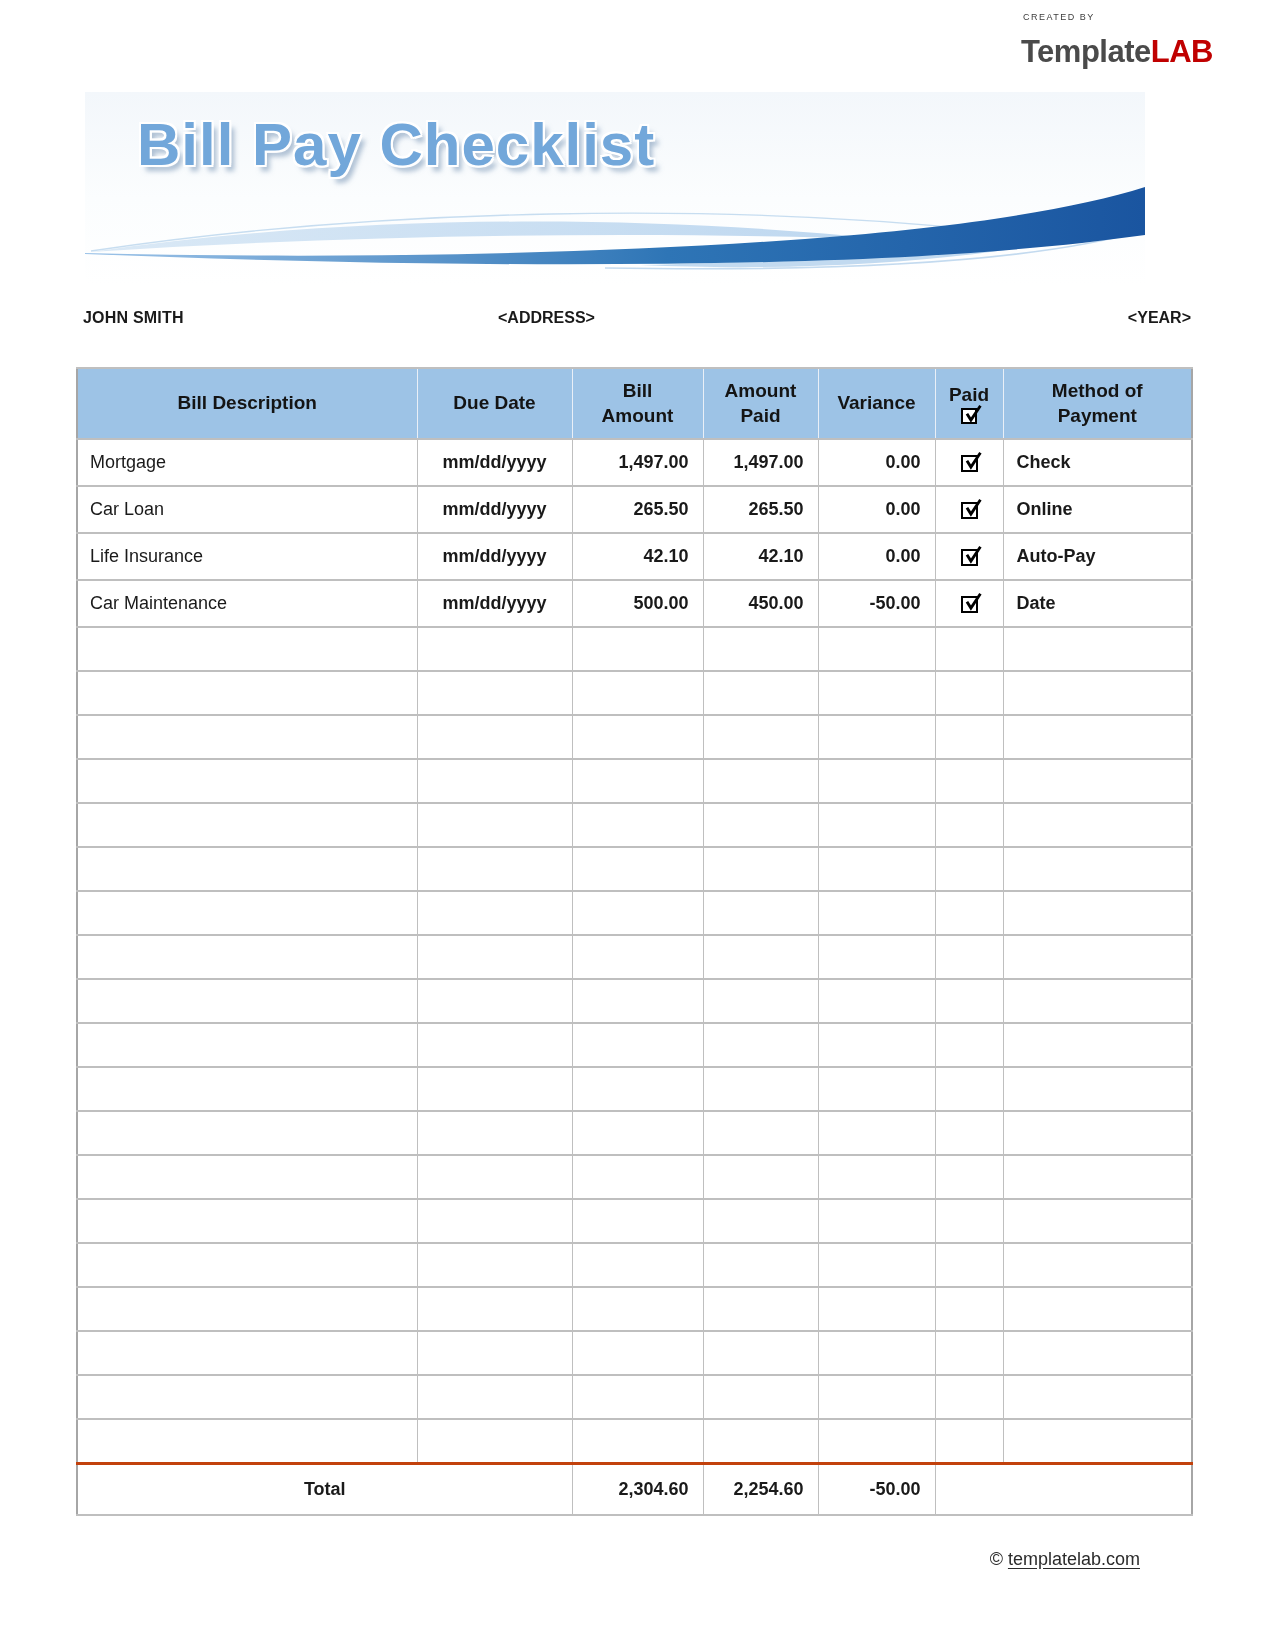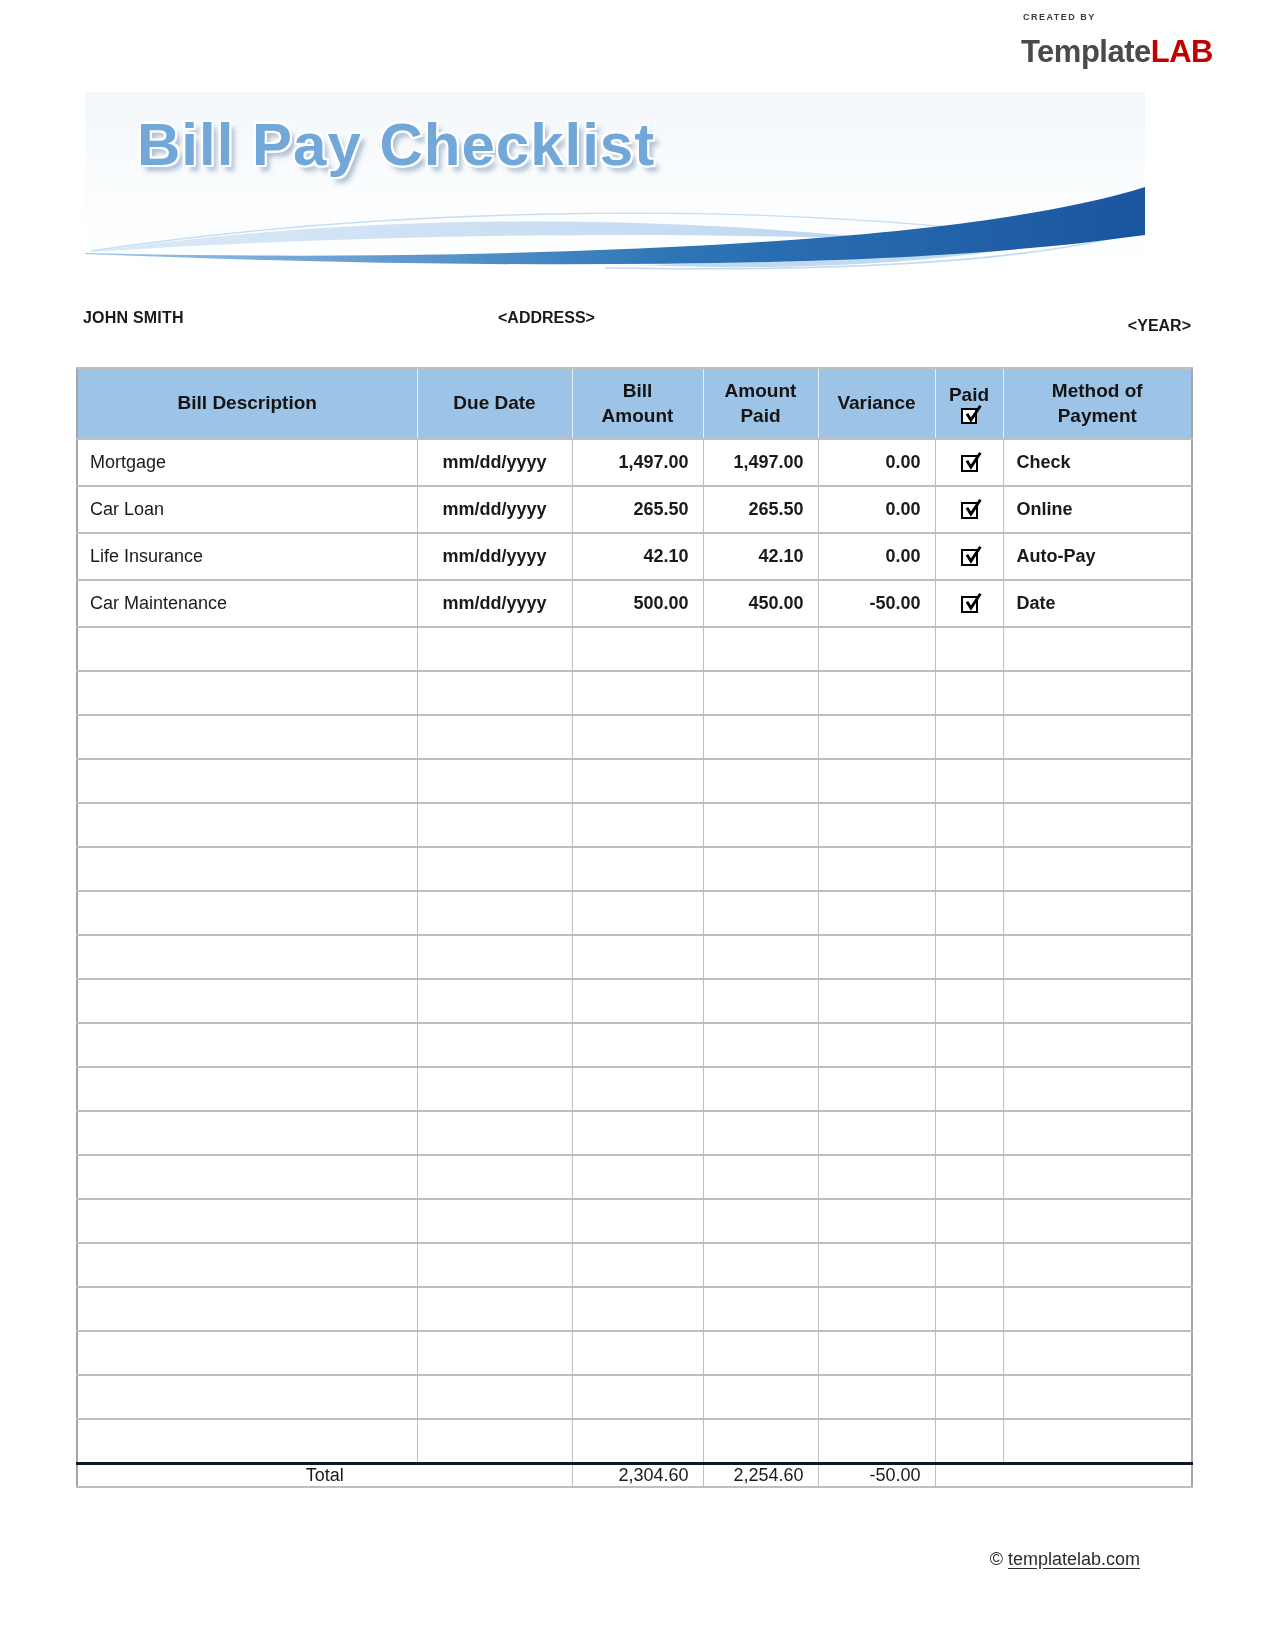--- a/index.html
+++ b/index.html
@@ -8,21 +8,21 @@
     width:1275px; height:1650px;
     font-family:"Liberation Sans","DejaVu Sans",sans-serif;
     color:#1a1a1a; position:relative; overflow:hidden;
   }
   .page { width:1275px; height:1650px; padding-top:12px; position:relative; }
 
   
   .brandbar { height:48px; position:relative; }
   .brand { position:absolute; right:62px; top:0; text-align:left; cursor:pointer; }
   .created-by {
-    font-size:9px; font-weight:bold; letter-spacing:1.5px; color:#3c3c3c;
+    font-size:9px; font-weight:normal; letter-spacing:1.5px; color:#3c3c3c;
     margin-left:2px; margin-bottom:14px;
   }
   .brand-name { font-size:31px; font-weight:bold; letter-spacing:-0.5px; line-height:1;margin-top:9px; }
   .brand-primary { color:#4a4a4a; }
   .brand-accent { color:var(--brand_accent,#C00000); position:relative; }
 
   
   .banner {
     position:relative; margin:32px 0 0 85px; width:1060px; height:193px;
     background:linear-gradient(180deg,#f3f7fb 0%, #fbfdfe 55%, #ffffff 100%);
@@ -38,21 +38,21 @@
   }
   .swoosh { position:absolute; left:0; bottom:-10px; width:1060px; height:120px; }
   .stop-light { stop-color:var(--swoosh_light,#9CC3E8); }
   .stop-mid   { stop-color:var(--swoosh_mid,#2E75B6); }
   .stop-dark  { stop-color:var(--swoosh_dark,#1A55A0); }
 
   
   .info-row { position:relative; margin:24px 0 0 78px; width:1113px; height:30px; font-weight:bold; font-size:16px; }
   .info-name { position:absolute; left:5px; top:0; letter-spacing:0.2px; }
   .info-address { position:absolute; left:420px; top:0; }
-  .info-year { position:absolute; right:0; top:8px; }
+  .info-year { position:absolute; right:0; top:0; }
 
   
   table.bill-table {
     margin:28px 0 0 76px; width:1115px; table-layout:fixed;
     border-collapse:collapse; border:2px solid var(--outer_border,#A6A6A6);
   }
   .bill-table th, .bill-table td {
     border:1px solid var(--grid_line,#BFBFBF);
     border-top:2px solid var(--grid_line,#BFBFBF);
     border-bottom:2px solid var(--grid_line,#BFBFBF);
@@ -71,21 +71,21 @@
   .paid-head { display:flex; flex-direction:column; align-items:center; gap:1px; }
 
   .bill-table tbody td { height:47px; font-size:18px; vertical-align:middle; background:#fff; }
   .bill-table tr.empty-row td { height:44px; }
   td.c0 { padding-left:12px; text-align:left; font-weight:normal; font-size:17px; }
   td.c1 { text-align:center; font-weight:bold; }
   td.c2, td.c3, td.c4 { text-align:right; padding-right:14px; font-weight:bold; }
   td.c5 { text-align:center; }
   td.c6 { padding-left:13px; text-align:left; font-weight:bold; }
 
-  tr.total-row td { border-top:3px solid #0f172a; height:24px; font-weight:normal; }
+  tr.total-row td { border-top:3px solid #c2410c; height:52px; font-weight:bold; }
   td.total-label { text-align:center; font-size:18px; }
 
   
   .cbx {
     display:inline-block; width:17px; height:17px;
     border:2px solid #000; position:relative; vertical-align:middle; background:#fff;
   }
   .cbx svg { position:absolute; left:0px; top:-5px; width:19px; height:19px; overflow:visible; }
   .cbx-head { width:16px; height:16px; }
 

